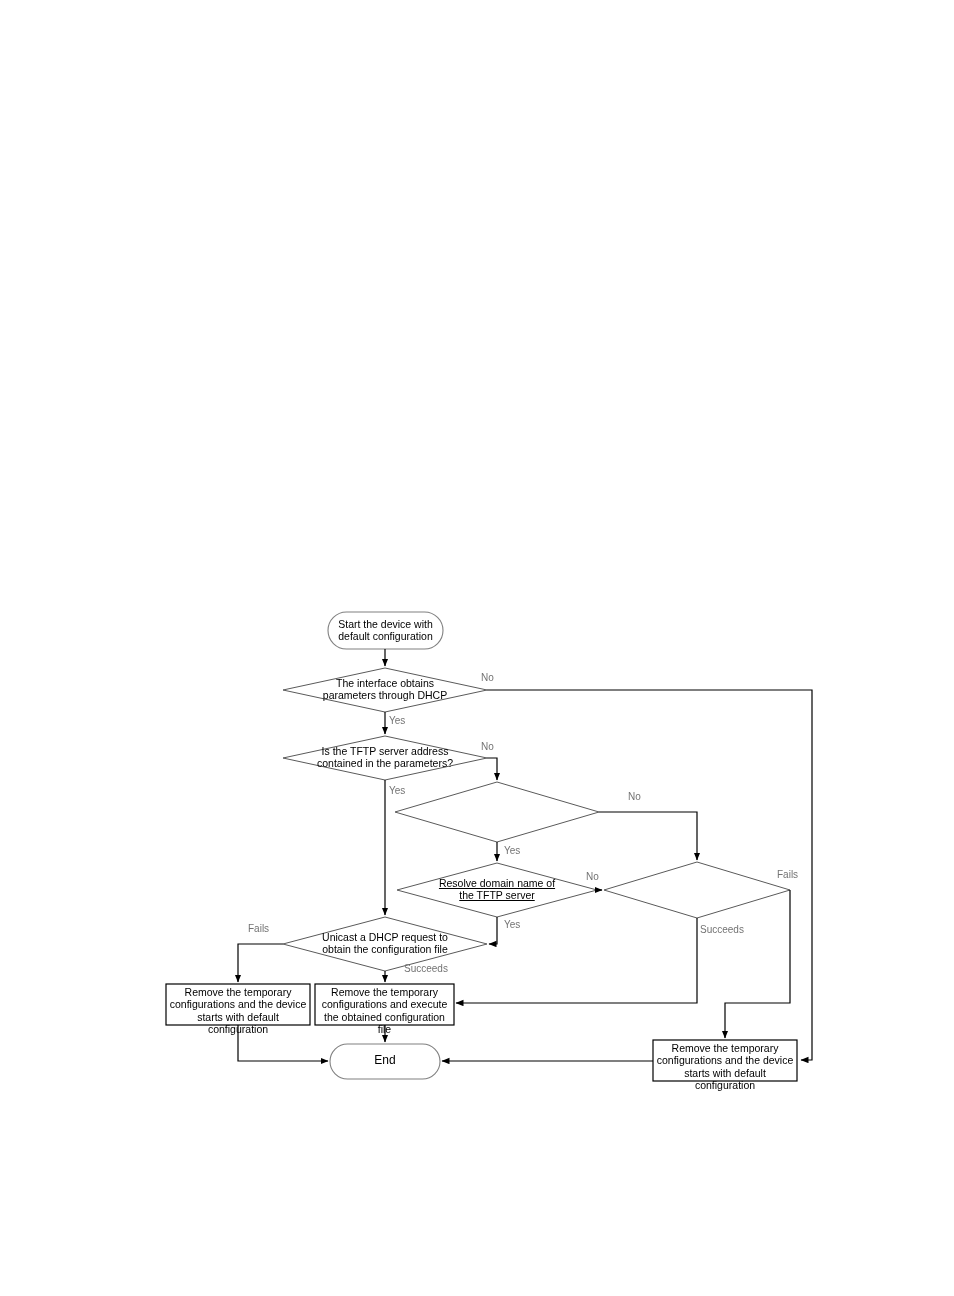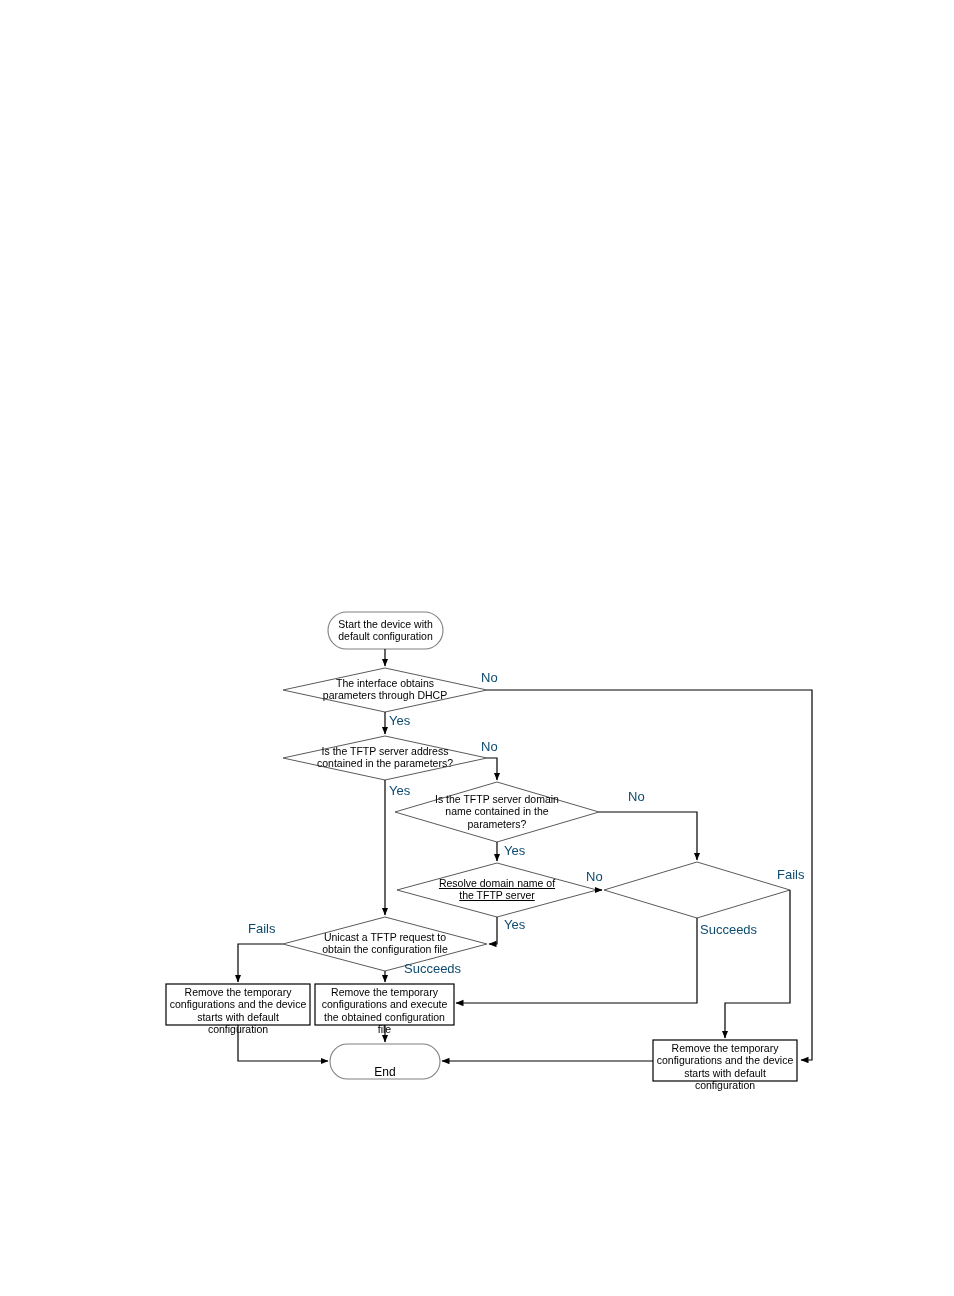--- a/index.html
+++ b/index.html
@@ -33,22 +33,22 @@
     position: absolute;
     text-align: center;
     color: #000000;
     font-size: 10.5px;
     line-height: 12.4px;
     white-space: pre-line;
     pointer-events: none;
   }
   .edge-label {
     position: absolute;
-    color: #0c4a6e;
-    font-size: 13px;
+    color: #737373;
+    font-size: 10px;
     line-height: 14px;
     white-space: nowrap;
   }
   .terminator-text {
     font-size: 10.5px;
   }
   .end-text {
     font-size: 12px;
   }
 </style>
@@ -144,44 +144,41 @@
 
   <div class="node-text terminator-text" style="left:328px; top:618px; width:115px;">Start the device with
 default configuration</div>
 
   <div class="node-text" style="left:285px; top:677px; width:200px;">The interface  obtains
 parameters through DHCP</div>
 
   <div class="node-text" style="left:285px; top:745px; width:200px;">Is the TFTP server address
 contained in the parameters?</div>
 
-  <div class="node-text" style="left:397px; top:793px; width:200px;">Is the TFTP server domain
-name contained in the
-parameters?</div>
 
   <div class="node-text" style="left:399px; top:877px; width:196px;text-decoration:underline;">Resolve domain name of
 the TFTP server</div>
 
 
-  <div class="node-text" style="left:285px; top:931px; width:200px;">Unicast a TFTP request to
+  <div class="node-text" style="left:285px; top:931px; width:200px;">Unicast a DHCP request to
 obtain the configuration file</div>
 
   <div class="node-text" style="left:167px; top:986px; width:142px;">Remove the temporary
 configurations and the device
 starts with default configuration</div>
 
   <div class="node-text" style="left:316px; top:986px; width:137px;">Remove the temporary
 configurations and execute
 the obtained configuration file</div>
 
   <div class="node-text" style="left:654px; top:1042px; width:142px;">Remove the temporary
 configurations and the device
 starts with default configuration</div>
 
-  <div class="node-text end-text" style="left:330px; top:1054px; width:110px;margin-top:12px;">End</div>
+  <div class="node-text end-text" style="left:330px; top:1054px; width:110px;">End</div>
 
   <div class="edge-label" style="left:481px; top:671px;">No</div>
 
   <div class="edge-label" style="left:389px; top:714px;">Yes</div>
 
   <div class="edge-label" style="left:481px; top:740px;">No</div>
 
   <div class="edge-label" style="left:389px; top:784px;">Yes</div>
 
   <div class="edge-label" style="left:628px; top:790px;">No</div>

